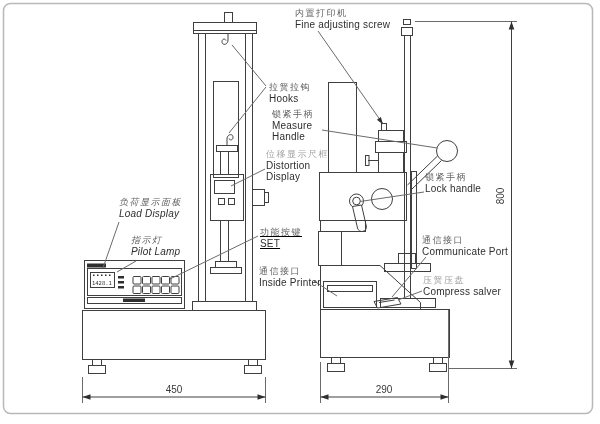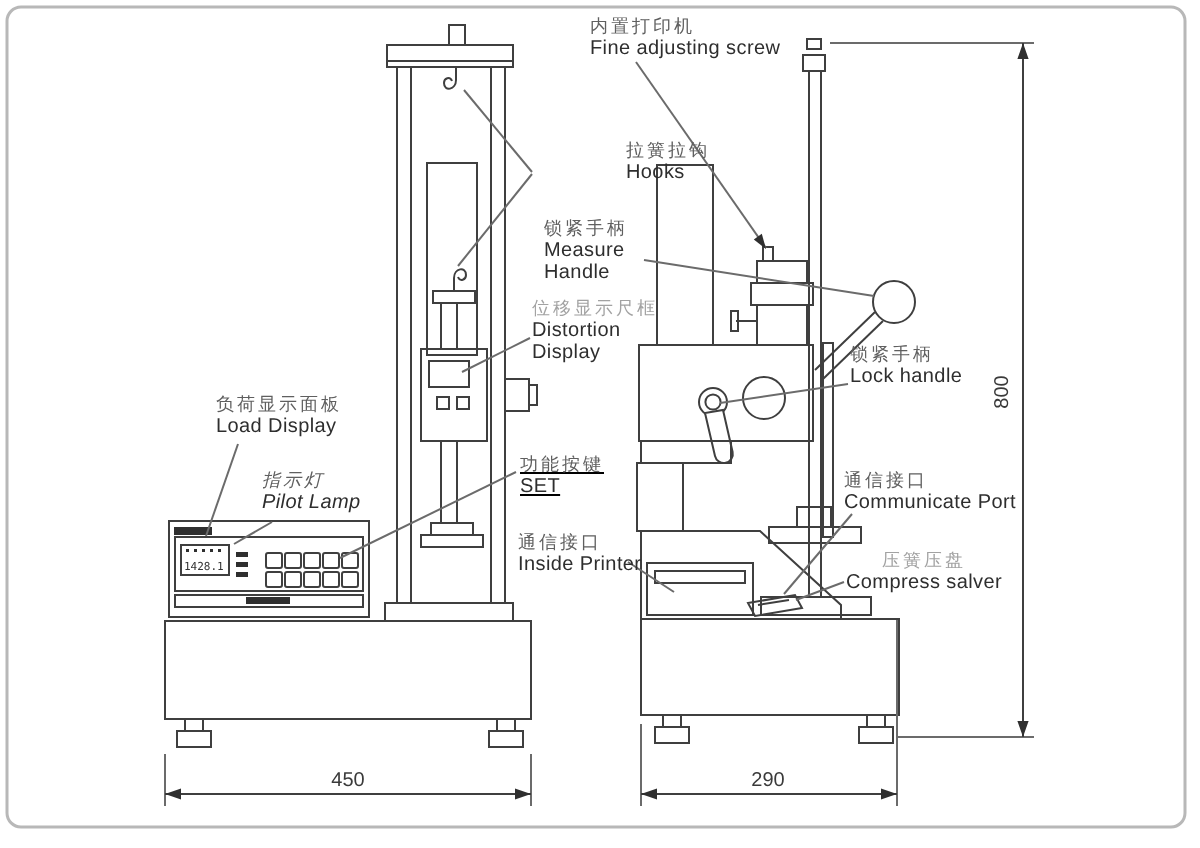--- a/index.html
+++ b/index.html
@@ -3,21 +3,21 @@
 <meta charset="utf-8">
 <style>
   html,body{margin:0;padding:0;background:#fff;}
   .canvas{
     position:relative;width:600px;height:424px;background:#ffffff;overflow:hidden;
     font-family:"Liberation Sans","DejaVu Sans",sans-serif;
   }
   .canvas svg{position:absolute;left:0;top:0;}
   .label{position:absolute;line-height:11px;}
   .label .cn{display:block;font-size:9px;letter-spacing:1.5px;color:#5f5f5f;white-space:nowrap;}
-  .label .cn.light{color:#a2a2a2;text-align:center;}
+  .label .cn.light{color:#a2a2a2;}
   .label .en{display:block;font-size:10px;color:#2e2e2e;white-space:nowrap;letter-spacing:.2px;}
   .label .en.wrap{white-space:normal;width:52px;}
   .dim-text{font-size:10px;fill:#3a3a3a;font-family:"Liberation Sans","DejaVu Sans",sans-serif;}
   .tiny-text{font-size:5.5px;fill:#333;font-family:"DejaVu Sans Mono","Liberation Mono",monospace;}
   .ln{stroke:#3f3f3f;stroke-width:1;fill:none;}
   .thin{stroke:#6b6b6b;stroke-width:1;fill:none;}
   .fillDark{fill:#2f2f2f;stroke:none;}
   .whiteFill{fill:#ffffff;stroke:#3f3f3f;stroke-width:1;}
 </style>
 </head>
@@ -190,36 +190,36 @@
     <line x1="426" y1="257" x2="392" y2="297"></line>
     <line x1="422" y1="291" x2="398" y2="300"></line>
   </g>
 </svg>
 
 <div class="label" style="left:295px;top:8px;">
   <span class="cn">内置打印机</span>
   <span class="en">Fine adjusting screw</span>
 </div>
 
-<div class="label" style="left:269px;top:70px;margin-left:44px;">
+<div class="label" style="left:269px;top:82px;">
   <span class="cn">拉簧拉钩</span>
   <span class="en">Hooks</span>
 </div>
 
 <div class="label" style="left:272px;top:109px;">
   <span class="cn">锁紧手柄</span>
   <span class="en wrap">Measure Handle</span>
 </div>
 
 <div class="label" style="left:266px;top:149px;">
   <span class="cn light">位移显示尺框</span>
   <span class="en wrap">Distortion Display</span>
 </div>
 
-<div class="label" style="left:108px;top:197px;">
+<div class="label" style="left:119px;top:197px;font-style:italic;">
   <span class="cn">负荷显示面板</span>
   <span class="en">Load Display</span>
 </div>
 
 <div class="label" style="left:131px;top:235px;font-style:italic;">
   <span class="cn">指示灯</span>
   <span class="en">Pilot Lamp</span>
 </div>
 
 <div class="label" style="left:260px;top:227px;text-decoration:underline;">

